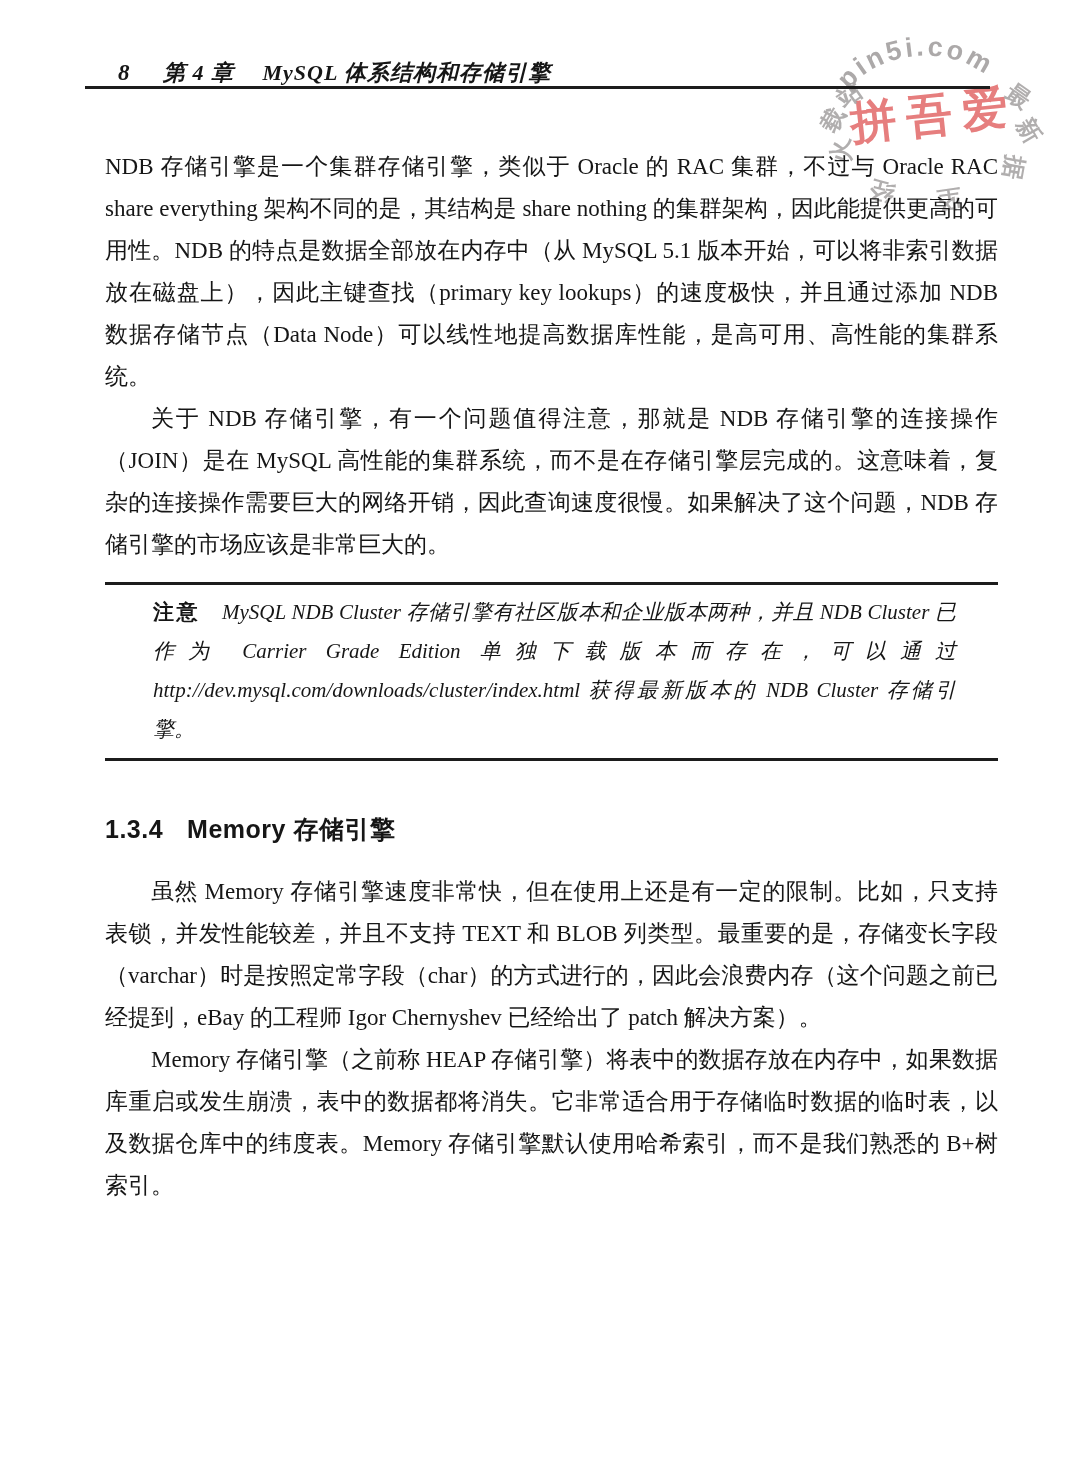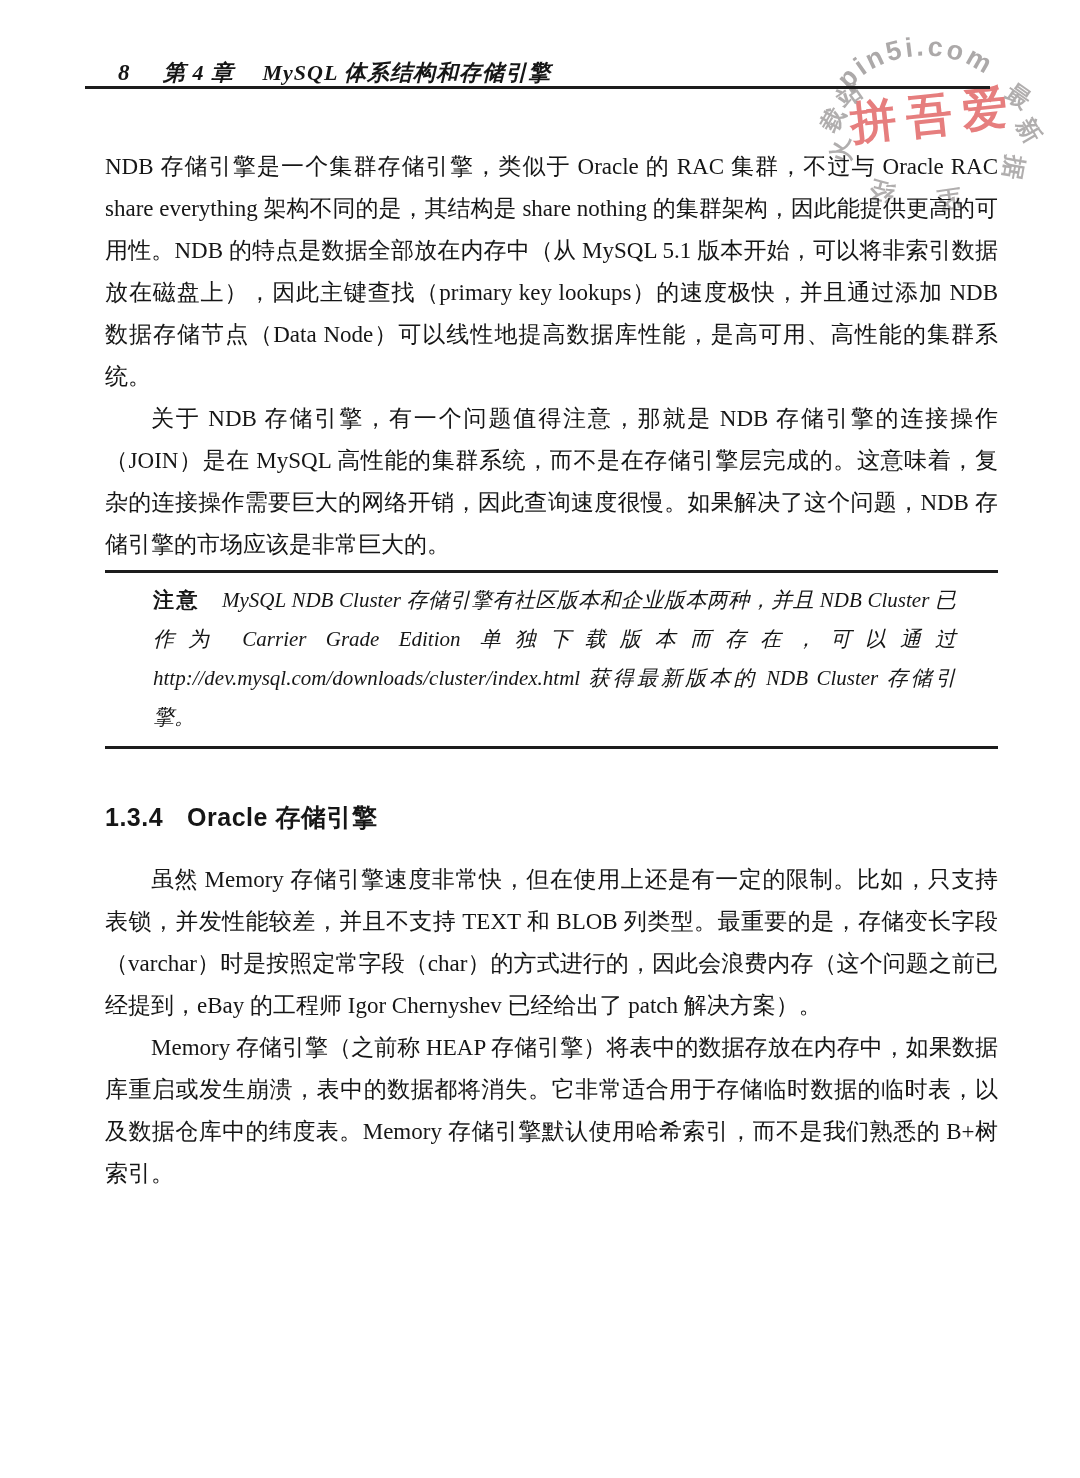--- a/index.html
+++ b/index.html
@@ -41,21 +41,21 @@
     width:893px; z-index:2;
   }
   .content p.body {
     font-size:23px; line-height:42px;
     text-align:justify; text-justify:inter-ideograph;
   }
   .content p.indent { text-indent:2em; }
 
   
   .note-block {
-    margin-top:4px;
+    margin-top:16px;
     border-top:3px solid #1c1c1c;
     border-bottom:3px solid #1c1c1c;
     padding:7px 42px 9px 48px;
   }
   .note-block p {
     font-size:21px; line-height:39px;
     font-style:italic; text-align:justify;
   }
   .note-label {
     font-style:normal; font-weight:bold;
@@ -110,21 +110,21 @@
 
     <p class="body">NDB 存储引擎是一个集群存储引擎，类似于 Oracle 的 RAC 集群，不过与 Oracle RAC share everything 架构不同的是，其结构是 share nothing 的集群架构，因此能提供更高的可用性。NDB 的特点是数据全部放在内存中（从 MySQL 5.1 版本开始，可以将非索引数据放在磁盘上），因此主键查找（primary key lookups）的速度极快，并且通过添加 NDB 数据存储节点（Data Node）可以线性地提高数据库性能，是高可用、高性能的集群系统。</p>
 
     <p class="body indent">关于 NDB 存储引擎，有一个问题值得注意，那就是 NDB 存储引擎的连接操作（JOIN）是在 MySQL 高性能的集群系统，而不是在存储引擎层完成的。这意味着，复杂的连接操作需要巨大的网络开销，因此查询速度很慢。如果解决了这个问题，NDB 存储引擎的市场应该是非常巨大的。</p>
 
     <div class="note-block">
       <p><span class="note-label">注意</span><span>MySQL NDB Cluster 存储引擎有社区版本和企业版本两种，并且 NDB Cluster 已作为 Carrier Grade Edition 单独下载版本而存在，可以通过 http://dev.mysql.com/downloads/cluster/index.html 获得最新版本的 NDB Cluster 存储引擎。</span></p>
     </div>
 
     <h2 class="section-heading">
-      <span class="sec-num">1.3.4</span><span>Oracle 存储引擎</span>
+      <span class="sec-num">1.3.4</span><span>Memory 存储引擎</span>
     </h2>
 
     <p class="body indent">虽然 Memory 存储引擎速度非常快，但在使用上还是有一定的限制。比如，只支持表锁，并发性能较差，并且不支持 TEXT 和 BLOB 列类型。最重要的是，存储变长字段（varchar）时是按照定常字段（char）的方式进行的，因此会浪费内存（这个问题之前已经提到，eBay 的工程师 Igor Chernyshev 已经给出了 patch 解决方案）。</p>
 
     <p class="body indent">Memory 存储引擎（之前称 HEAP 存储引擎）将表中的数据存放在内存中，如果数据库重启或发生崩溃，表中的数据都将消失。它非常适合用于存储临时数据的临时表，以及数据仓库中的纬度表。Memory 存储引擎默认使用哈希索引，而不是我们熟悉的 B+树索引。</p>
 
 
   </div>
 </div>
 

